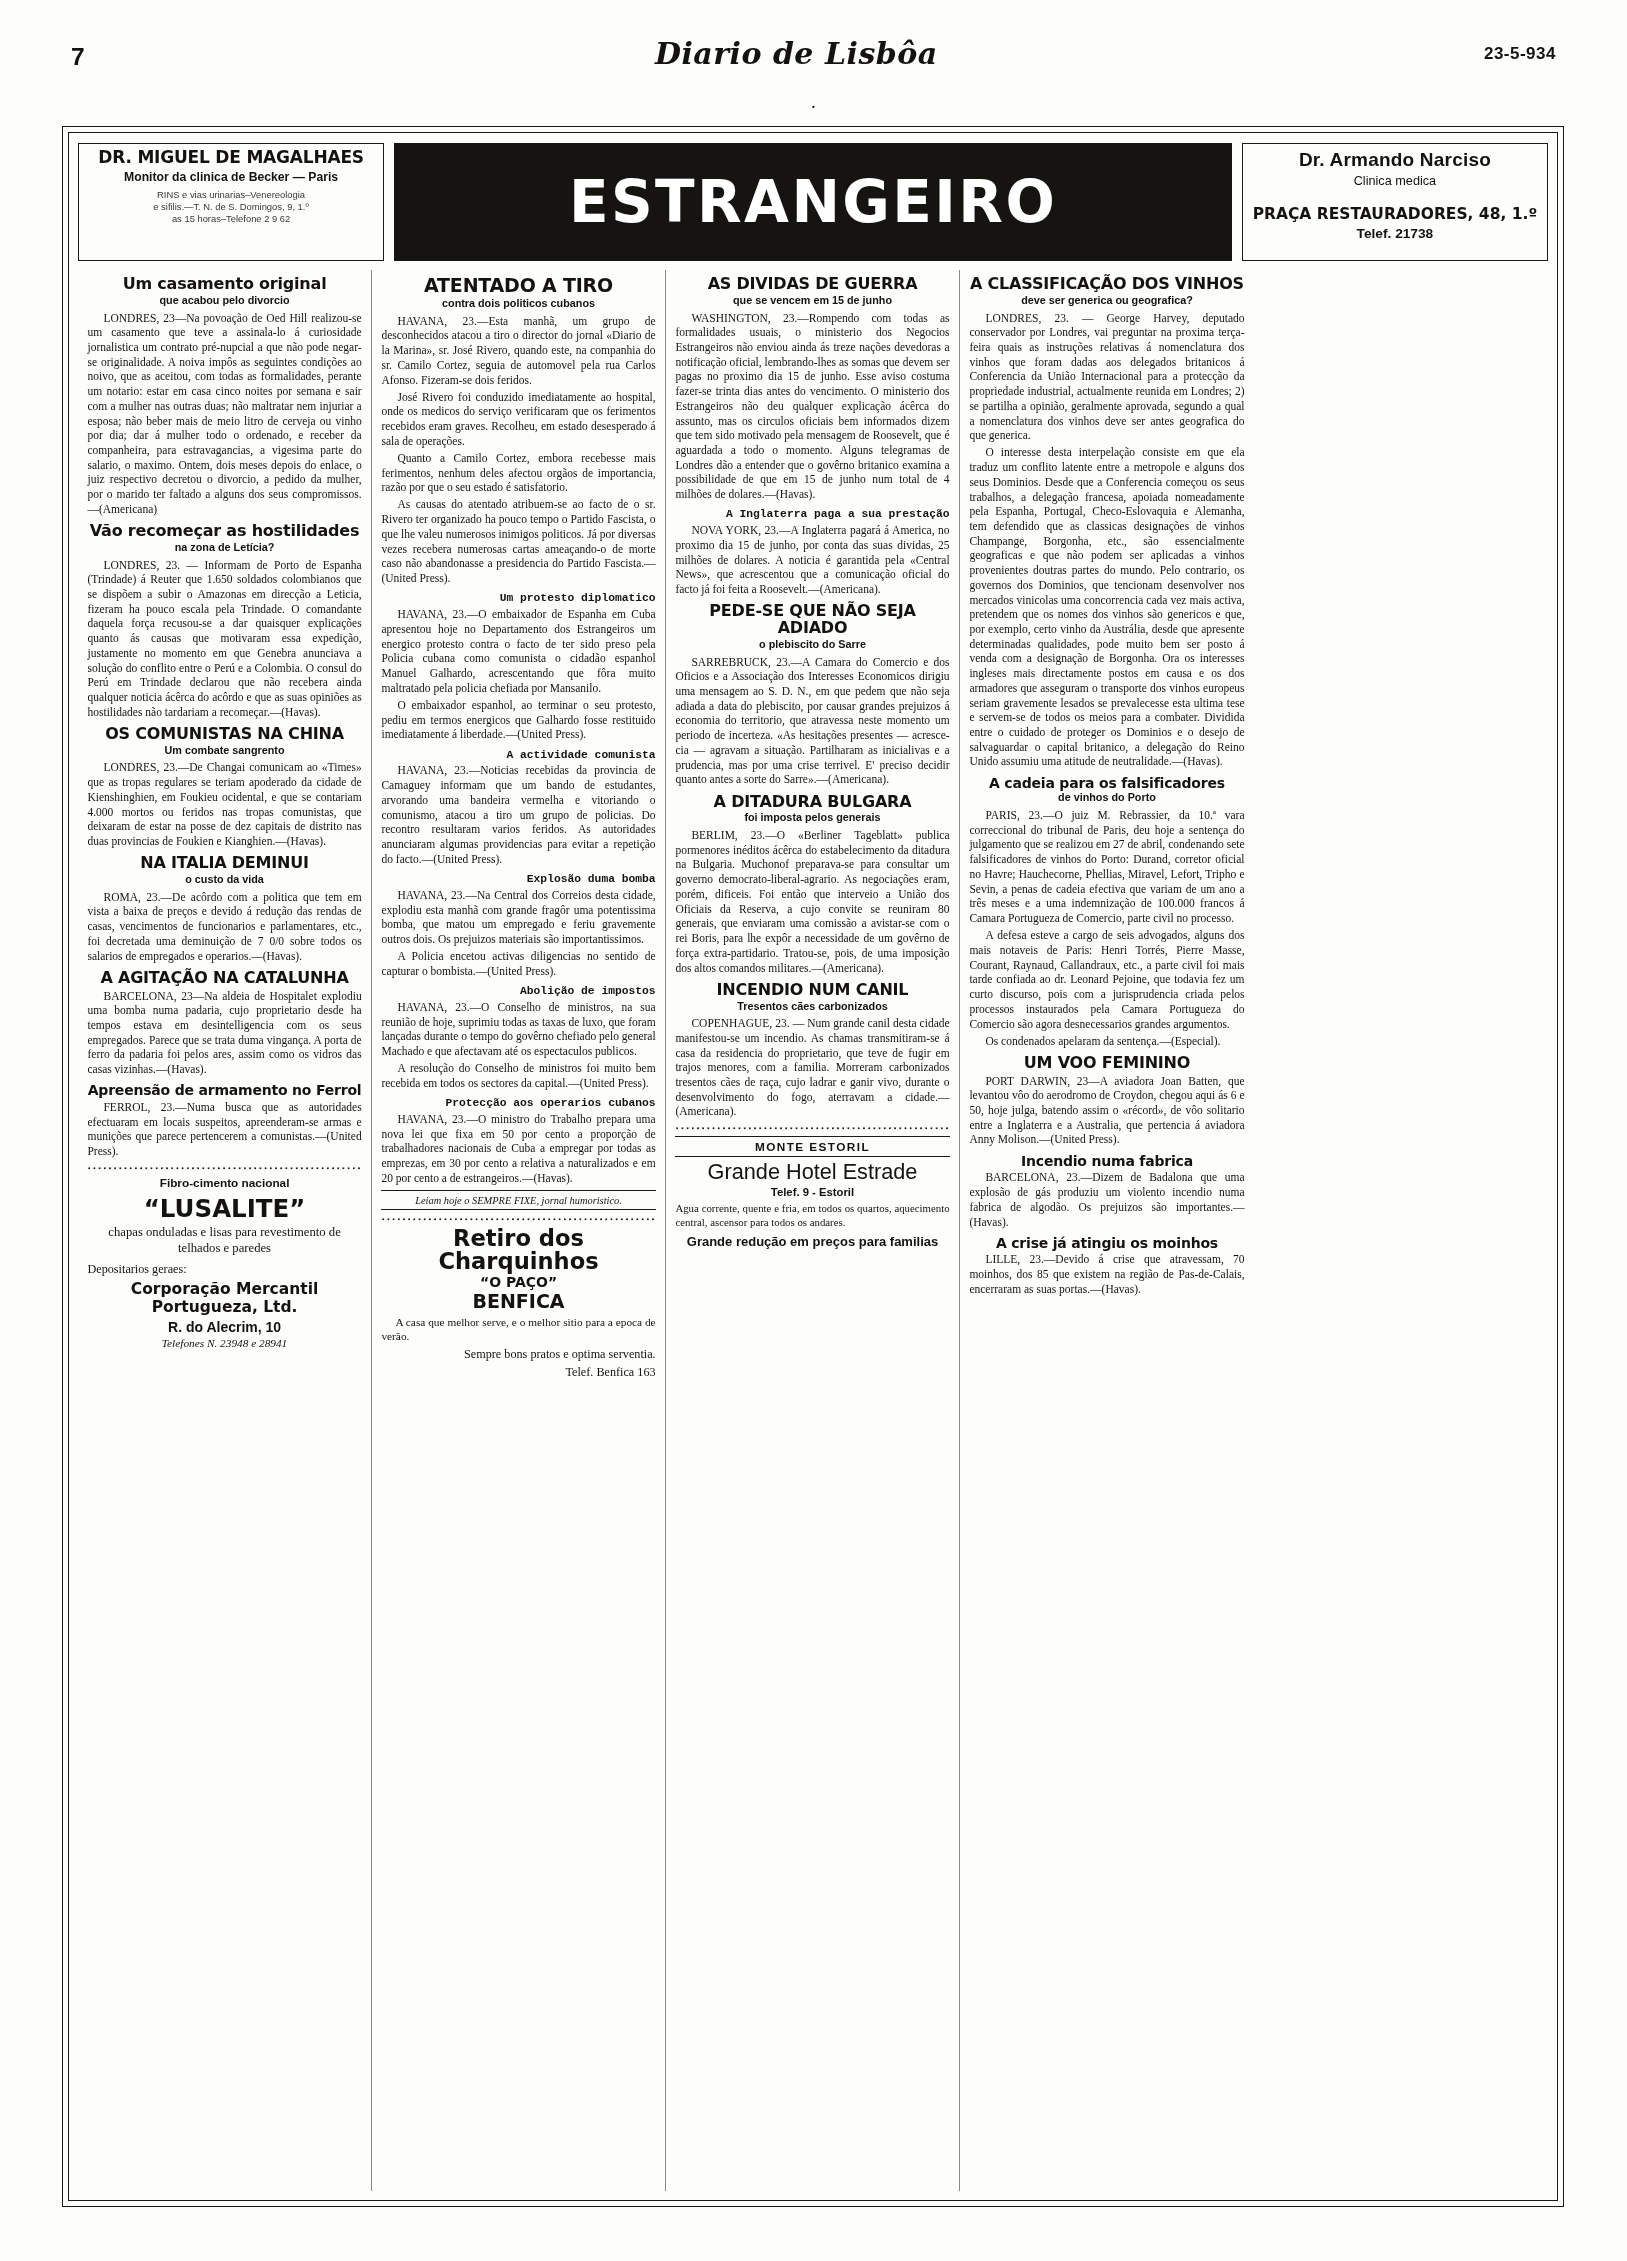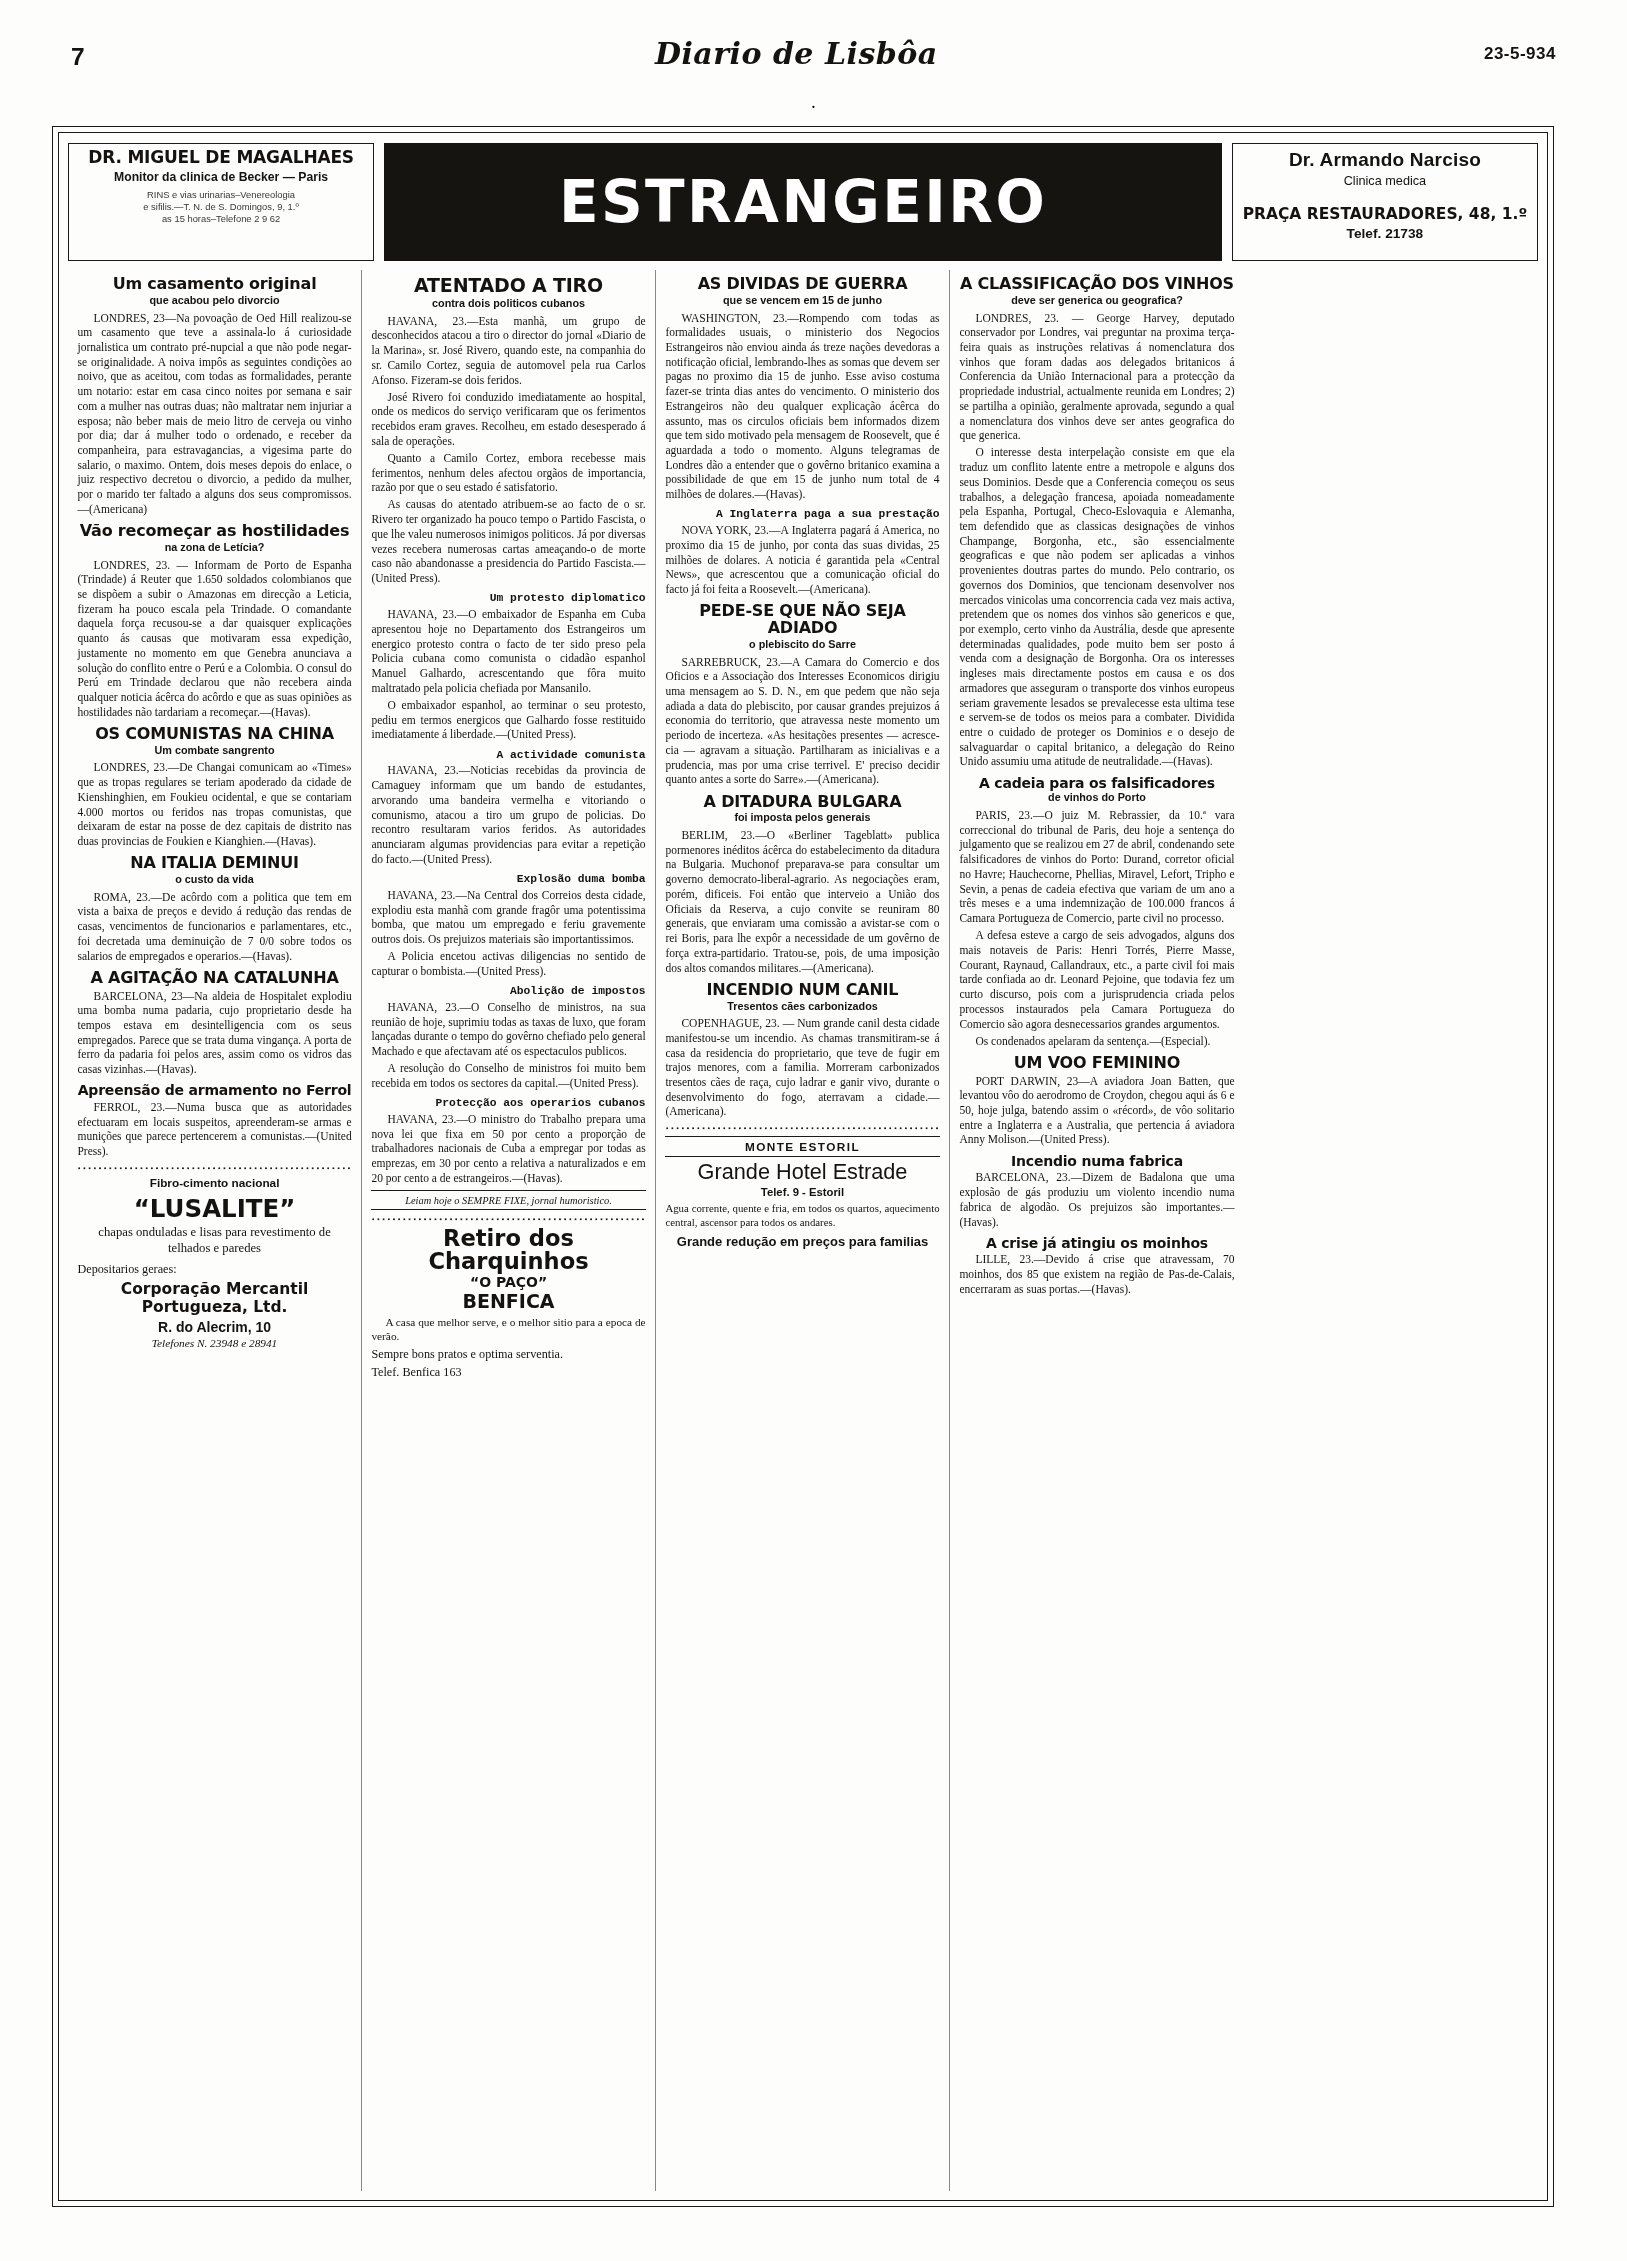--- a/index.html
+++ b/index.html
@@ -48,21 +48,21 @@
     font-family: "Liberation Sans", sans-serif;
     font-weight: bold;
     font-size: 17px;
     line-height: 1;
     padding-top: 6.6px;
     letter-spacing: 0.5px;
   }
   
   .frame {
     position: absolute;
-    left: 52px;
+    left: 62px;
     top: 126px;
     width: 1502px;
     height: 2081px;
     border: 1.4px solid #1b1a17;
     padding: 4.7px;
   }
   .frame-inner {
     width: 100%;
     height: 100%;
     border: 0.5px solid #1b1a17;
@@ -256,21 +256,21 @@
     font-size: 14px;
     margin-top: 0.9px;
   }
   .ad-retiro .t3 {
     font-family: "DejaVu Sans", sans-serif;
     font-weight: bold;
     font-size: 19px;
     margin-bottom: 2.8px;
   }
   .ad-retiro .t4 { font-size: 11.3px; text-align: justify; line-height: 1.25; text-indent: 14px;}
-  .ad-retiro .t5 { font-size: 12.2px; text-align: left; margin-top: 3.8px; }
+  .ad-retiro .t5 { font-size: 12.2px; text-align: right; margin-top: 3.8px; }
   .ad-estoril { text-align: center; }
   .ad-estoril .e0 {
     font-family: "Liberation Sans", sans-serif;
     font-weight: bold;
     font-size: 11.8px;
     letter-spacing: 1.4px;
     border-top: 0.5px solid #1b1a17;
     border-bottom: 0.5px solid #1b1a17;
     padding: 2.4px 0;
     margin-bottom: 3.8px;

